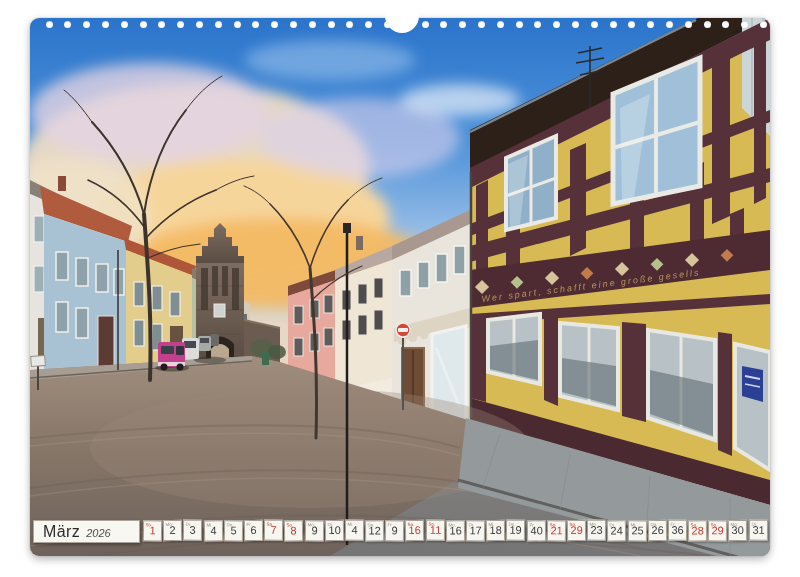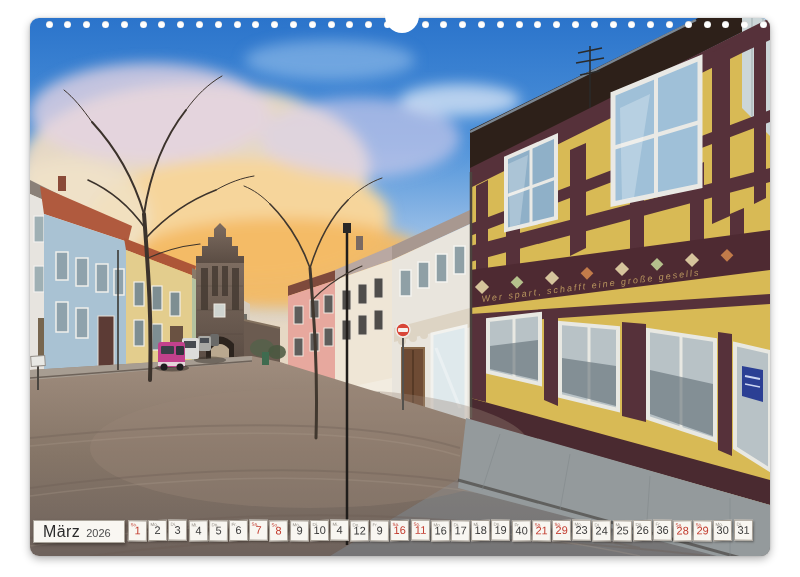--- a/index.html
+++ b/index.html
@@ -8,25 +8,25 @@
   .photo{position:absolute;left:30px;top:18px;width:740px;height:538px;border-radius:9px;
          overflow:hidden;box-shadow:0 3px 9px rgba(0,0,0,.30), 0 0 2px rgba(0,0,0,.18);}
   .photo svg{display:block;}
   .holes{position:absolute;left:0;top:0;width:740px;height:36px;z-index:3;}
   .hole{position:absolute;top:2.5px;width:7px;height:7px;border-radius:50%;background:#ffffff;
         box-shadow:inset 0 .5px 1px rgba(0,0,0,.25);}
   .notch{position:absolute;left:385px;top:-1px;width:34px;height:34px;border-radius:50%;
          background:#ffffff;z-index:4;}
   
   .cal-strip{position:absolute;left:33px;top:520px;display:flex;align-items:flex-start;z-index:5;}
-  .month-box{width:92px;height:23px;box-sizing:border-box;background:#f9f7f2;
+  .month-box{width:107px;height:23px;box-sizing:border-box;background:#f9f7f2;
              border:1px solid #aaa49a;box-shadow:1px 2px 3px rgba(30,25,20,.45);
              display:flex;align-items:baseline;gap:6px;padding:0 0 0 9px;margin-right:3px;}
   .month-name{font-size:16px;color:#2b2b2b;letter-spacing:.4px;line-height:21px;}
-  .year{font-size:11px;color:#4c4c4c;}
+  .year{font-size:11px;color:#4c4c4c;font-style:italic;}
   .day-cells{display:flex;gap:1px;}
   .day-cell{position:relative;width:19.2px;height:21px;box-sizing:border-box;background:#f8f6f1;
             border:1px solid #a59e94;box-shadow:1px 1.5px 2px rgba(35,30,25,.40);flex:none;}
   .day-cell:nth-child(4n+1){transform:rotate(.9deg) translateY(.3px);}
   .day-cell:nth-child(4n+2){transform:rotate(-.8deg);}
   .day-cell:nth-child(4n+3){transform:rotate(.5deg) translateY(-.3px);}
   .day-cell:nth-child(4n+4){transform:rotate(-1deg) translateY(.4px);}
   .wd{position:absolute;top:.5px;left:1.5px;font-size:4.5px;line-height:5px;color:#8f8a82;}
   .num{display:block;text-align:center;font-size:11px;line-height:19px;color:var(--day-color,#3a3a3a);}
   .weekend .wd,.weekend .num{color:var(--weekend-red,#c23b2e);}

